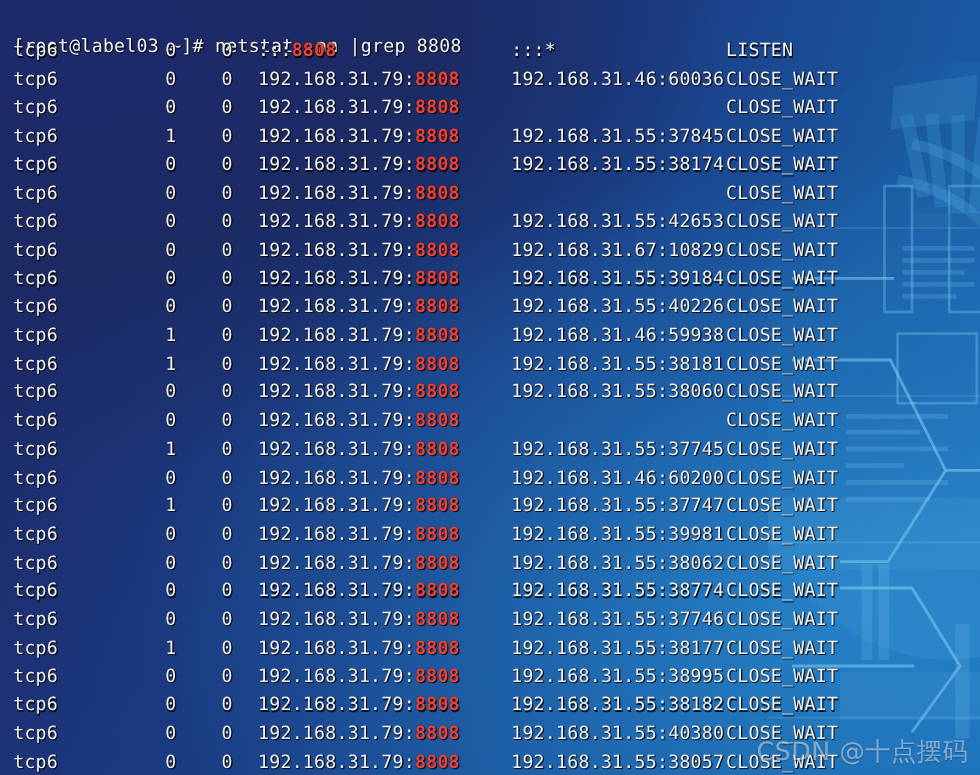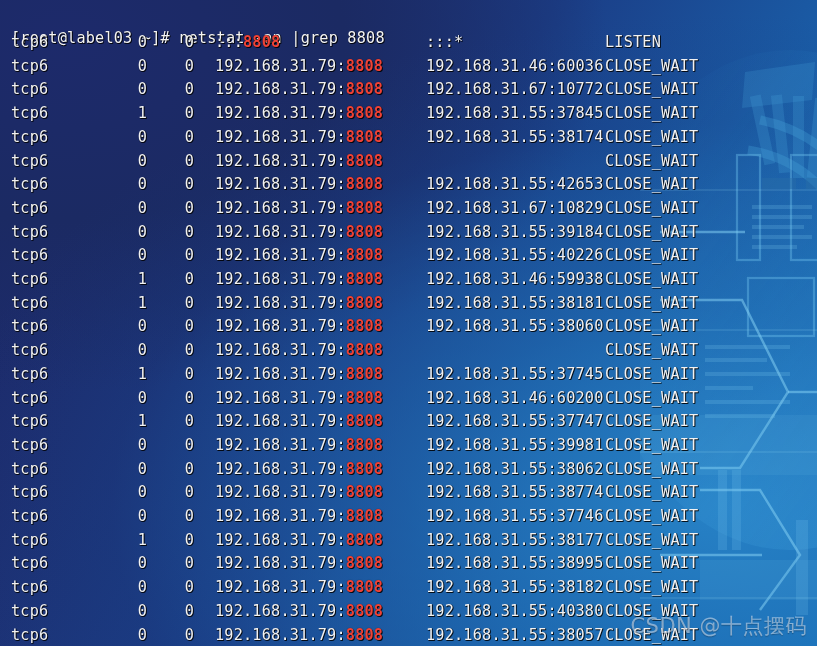--- a/index.html
+++ b/index.html
@@ -184,21 +184,21 @@
       
     </div>
 
     <div class="line prompt-line" id="prompt-line" style="top:3px;">
       <span class="col c-proto">[root@label03 ~]# netstat -an |grep 8808</span>
     </div>
 
     <div id="rows">
         <div class="line" style="top: 31px;"><span class="col c-proto">tcp6</span><span class="col c-recvq">0</span><span class="col c-sendq">0</span><span class="col c-local"><span>:::</span><span class="hl">8808</span></span><span class="col c-foreign">:::*</span><span class="col c-state">LISTEN</span></div>
         <div class="line" style="top: 54.7px;"><span class="col c-proto">tcp6</span><span class="col c-recvq">0</span><span class="col c-sendq">0</span><span class="col c-local"><span>192.168.31.79:</span><span class="hl">8808</span></span><span class="col c-foreign">192.168.31.46:60036</span><span class="col c-state">CLOSE_WAIT</span></div>
-        <div class="line" style="top: 78.4px;"><span class="col c-proto">tcp6</span><span class="col c-recvq">0</span><span class="col c-sendq">0</span><span class="col c-local"><span>192.168.31.79:</span><span class="hl">8808</span></span><span class="col c-foreign">192.168.31.67:10772</span><span class="col c-state">CLOSE_WAIT</span></div>
+        <div class="line" style="top: 78.4px;"><span class="col c-proto">tcp6</span><span class="col c-recvq">0</span><span class="col c-sendq">0</span><span class="col c-local"><span>192.168.31.79:</span><span class="hl">8808</span></span><span class="col c-state">CLOSE_WAIT</span></div>
         <div class="line" style="top: 102.1px;"><span class="col c-proto">tcp6</span><span class="col c-recvq">1</span><span class="col c-sendq">0</span><span class="col c-local"><span>192.168.31.79:</span><span class="hl">8808</span></span><span class="col c-foreign">192.168.31.55:37845</span><span class="col c-state">CLOSE_WAIT</span></div>
         <div class="line" style="top: 125.8px;"><span class="col c-proto">tcp6</span><span class="col c-recvq">0</span><span class="col c-sendq">0</span><span class="col c-local"><span>192.168.31.79:</span><span class="hl">8808</span></span><span class="col c-foreign">192.168.31.55:38174</span><span class="col c-state">CLOSE_WAIT</span></div>
         <div class="line" style="top: 149.5px;"><span class="col c-proto">tcp6</span><span class="col c-recvq">0</span><span class="col c-sendq">0</span><span class="col c-local"><span>192.168.31.79:</span><span class="hl">8808</span></span><span class="col c-state">CLOSE_WAIT</span></div>
         <div class="line" style="top: 173.2px;"><span class="col c-proto">tcp6</span><span class="col c-recvq">0</span><span class="col c-sendq">0</span><span class="col c-local"><span>192.168.31.79:</span><span class="hl">8808</span></span><span class="col c-foreign">192.168.31.55:42653</span><span class="col c-state">CLOSE_WAIT</span></div>
         <div class="line" style="top: 196.9px;"><span class="col c-proto">tcp6</span><span class="col c-recvq">0</span><span class="col c-sendq">0</span><span class="col c-local"><span>192.168.31.79:</span><span class="hl">8808</span></span><span class="col c-foreign">192.168.31.67:10829</span><span class="col c-state">CLOSE_WAIT</span></div>
         <div class="line" style="top: 220.6px;"><span class="col c-proto">tcp6</span><span class="col c-recvq">0</span><span class="col c-sendq">0</span><span class="col c-local"><span>192.168.31.79:</span><span class="hl">8808</span></span><span class="col c-foreign">192.168.31.55:39184</span><span class="col c-state">CLOSE_WAIT</span></div>
         <div class="line" style="top: 244.3px;"><span class="col c-proto">tcp6</span><span class="col c-recvq">0</span><span class="col c-sendq">0</span><span class="col c-local"><span>192.168.31.79:</span><span class="hl">8808</span></span><span class="col c-foreign">192.168.31.55:40226</span><span class="col c-state">CLOSE_WAIT</span></div>
         <div class="line" style="top: 268px;"><span class="col c-proto">tcp6</span><span class="col c-recvq">1</span><span class="col c-sendq">0</span><span class="col c-local"><span>192.168.31.79:</span><span class="hl">8808</span></span><span class="col c-foreign">192.168.31.46:59938</span><span class="col c-state">CLOSE_WAIT</span></div>
         <div class="line" style="top: 291.7px;"><span class="col c-proto">tcp6</span><span class="col c-recvq">1</span><span class="col c-sendq">0</span><span class="col c-local"><span>192.168.31.79:</span><span class="hl">8808</span></span><span class="col c-foreign">192.168.31.55:38181</span><span class="col c-state">CLOSE_WAIT</span></div>
         <div class="line" style="top: 315.4px;"><span class="col c-proto">tcp6</span><span class="col c-recvq">0</span><span class="col c-sendq">0</span><span class="col c-local"><span>192.168.31.79:</span><span class="hl">8808</span></span><span class="col c-foreign">192.168.31.55:38060</span><span class="col c-state">CLOSE_WAIT</span></div>

